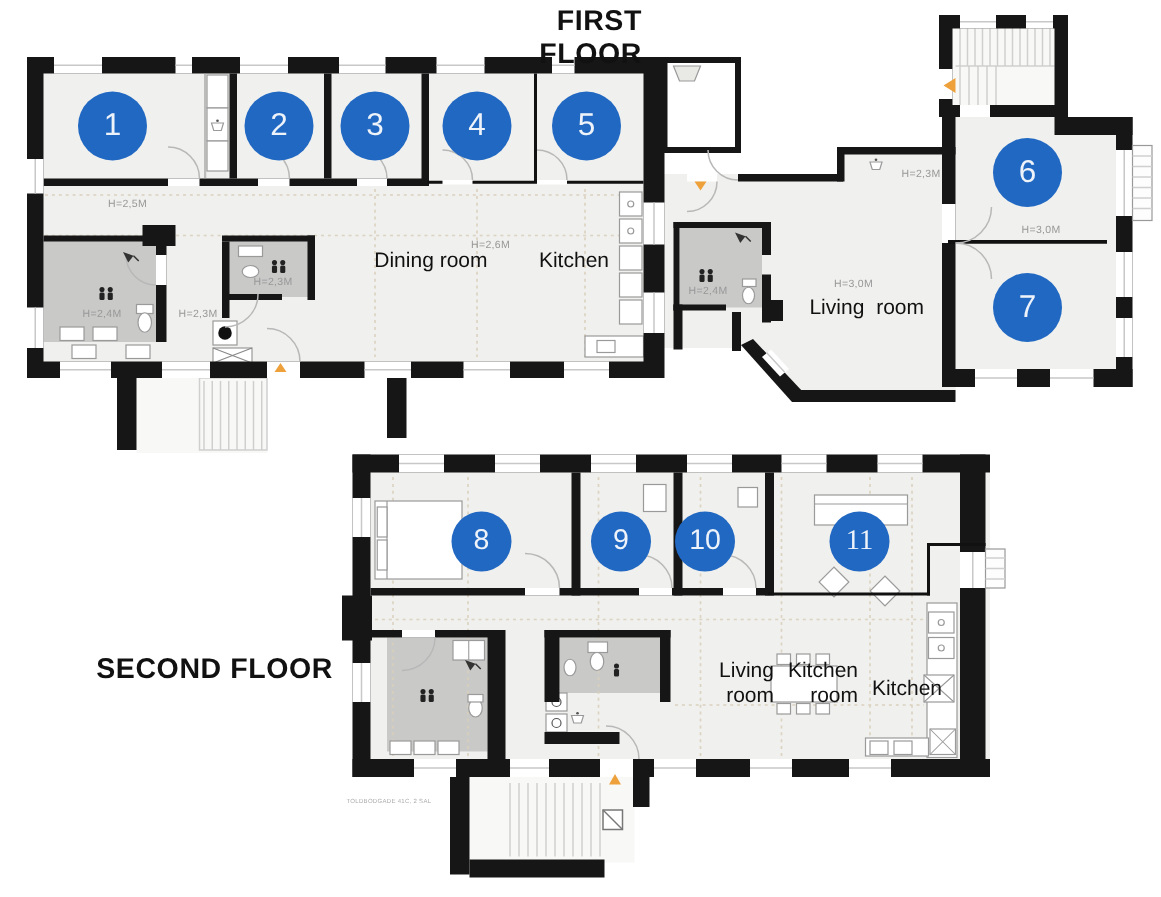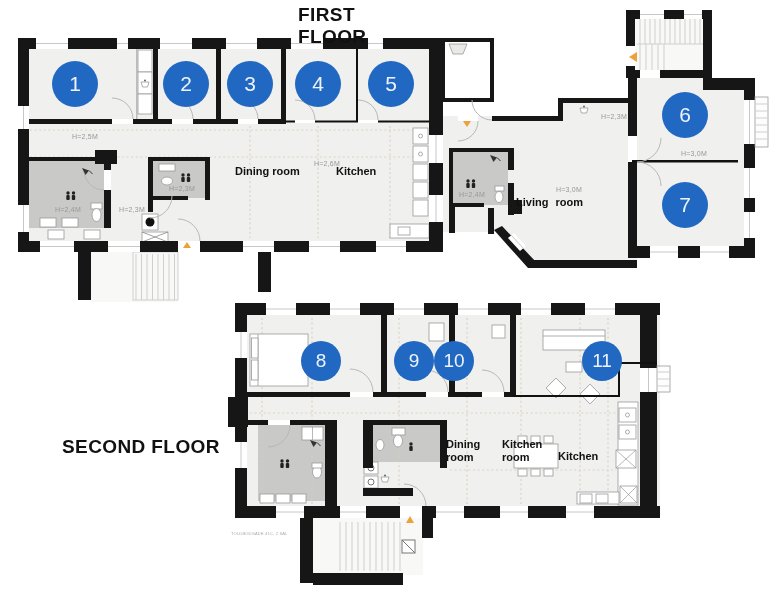--- a/index.html
+++ b/index.html
@@ -3,22 +3,22 @@
 <meta charset="utf-8">
 <style>
   html,body{margin:0;padding:0;background:#fff;}
   body{width:774px;height:598px;overflow:hidden;font-family:"Liberation Sans",sans-serif;}
   .stage{position:relative;width:774px;height:598px;background:#fff;}
   .stage>svg{position:absolute;left:0;top:0;}
   .marker{position:absolute;border-radius:50%;background:#2068c2;color:#eef3fa;
           display:flex;align-items:center;justify-content:center;font-weight:400;cursor:pointer;}
   .m46{width:46px;height:46px;font-size:21px;}
   .m40{width:40px;height:40px;font-size:19px;}
-  .title{position:absolute;font-weight:bold;font-size:19px;letter-spacing:.4px;color:#111;text-align:left;}
-  .area{position:absolute;font-weight:bold;font-size:11px;color:#111;text-align:left;line-height:1.18;white-space:pre-line;}
+  .title{position:absolute;font-weight:bold;font-size:19px;letter-spacing:.4px;color:#111;text-align:right;}
+  .area{position:absolute;font-weight:normal;font-size:14px;color:#111;text-align:right;line-height:1.18;white-space:pre-line;}
   .ws{word-spacing:4px;}
   .h{position:absolute;font-size:7px;color:#989898;text-align:center;width:40px;letter-spacing:.2px;}
   .fn{position:absolute;font-size:4px;color:#aaa;letter-spacing:.2px;}
   
   .wall{fill:#161616;}
   .win{fill:#ffffff;}
   .rm{fill:#f0f0ee;}
   .lt{fill:#f8f8f7;}
   .ba{fill:#c9c9c8;}
   .fx{fill:#fff;stroke:#9a9a9a;stroke-width:.8;}
@@ -413,27 +413,27 @@
   <div class="marker m46" style="left:52px;top:61px;">1</div>
   <div class="marker m46" style="left:163px;top:61px;">2</div>
   <div class="marker m46" style="left:227px;top:61px;">3</div>
   <div class="marker m46" style="left:295px;top:61px;">4</div>
   <div class="marker m46" style="left:368px;top:61px;">5</div>
   <div class="marker m46" style="left:662px;top:92px;">6</div>
   <div class="marker m46" style="left:662px;top:182px;">7</div>
 
   <div class="marker m40" style="left:301px;top:341px;">8</div>
   <div class="marker m40" style="left:394px;top:341px;">9</div>
-  <div class="marker m40" style="left:434px;top:341px;">10</div>
-  <div class="marker m40" style="left:582px;top:341px;">11</div>
+  <div class="marker m40" style="left:450px;top:341px;">10</div>
+  <div class="marker m40" style="left:553px;top:341px;font-family:Liberation Serif, serif;">11</div>
 
   <div class="area" style="left:235px;top:165px;width:90px;">Dining room</div>
   <div class="area" style="left:336px;top:165px;width:70px;">Kitchen</div>
   <div class="area ws" style="left:516px;top:196px;width:100px;">Living room</div>
-  <div class="area" style="left:446px;top:438px;width:70px;">Dining
+  <div class="area" style="left:446px;top:438px;width:70px;">Living
 room</div>
   <div class="area" style="left:502px;top:438px;width:70px;">Kitchen
 room</div>
   <div class="area" style="left:558px;top:450px;width:70px;">Kitchen</div>
 
   <div class="h" style="left:65px;top:133px;">H=2,5M</div>
   <div class="h" style="left:162px;top:185px;">H=2,3M</div>
   <div class="h" style="left:48px;top:206px;">H=2,4M</div>
   <div class="h" style="left:112px;top:206px;">H=2,3M</div>
   <div class="h" style="left:307px;top:160px;">H=2,6M</div>

